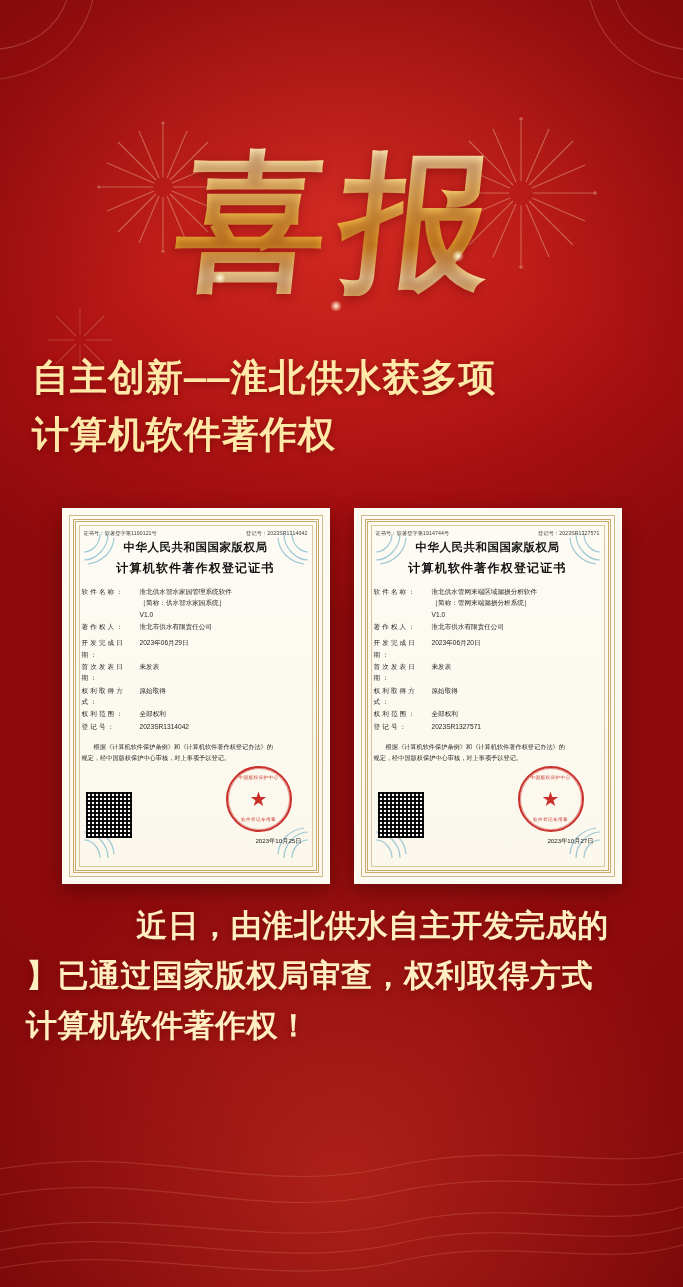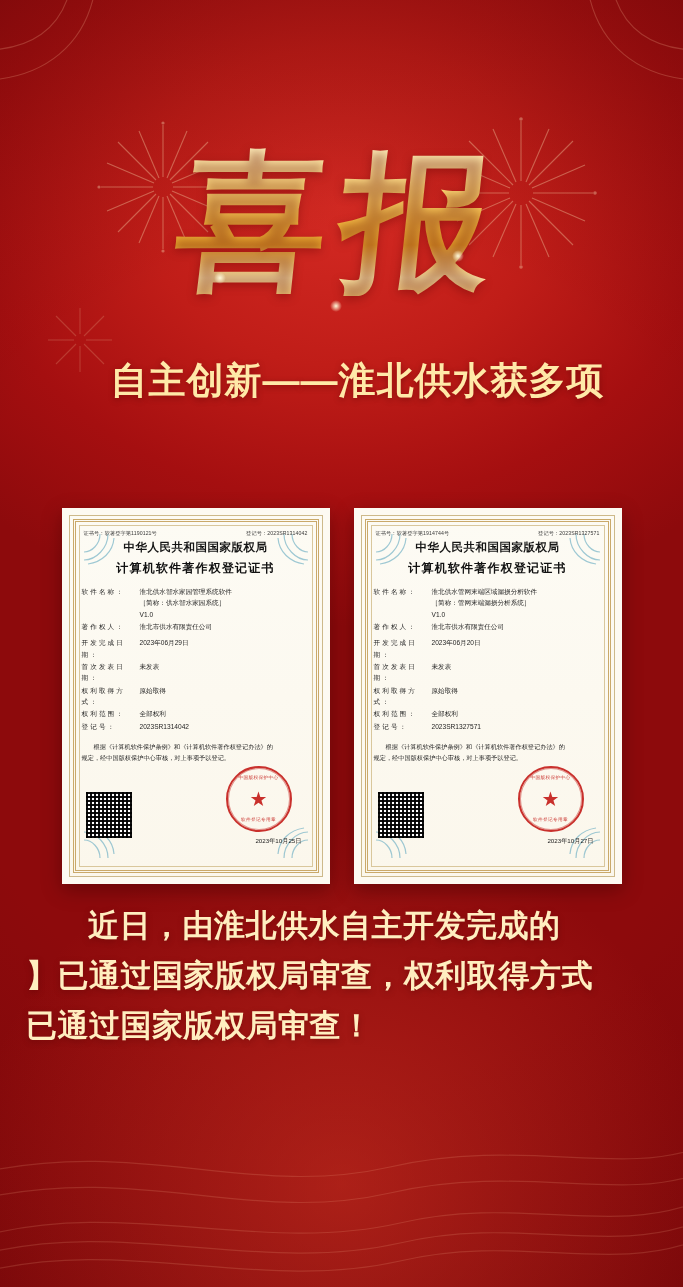--- a/index.html
+++ b/index.html
@@ -60,23 +60,22 @@
     text-shadow: 0 3px 10px rgba(90,0,0,0.35);
     transform: skewX(-6deg);
   }
   .sparkle { position:absolute; width:12px; height:12px; background: radial-gradient(circle, #fff8d8 0%, rgba(255,230,150,0.0) 70%); border-radius:50%;}
 
   
   .subtitle {
     position: absolute;
     top: 352px;
     left: 0; right: 0;
-    text-align: center;
     color: #ffe9a8;
-    font-family: Liberation Sans, sans-serif;
+    font-family: Liberation Mono, monospace;
     font-weight: 700;
     font-size: 37px;
     line-height: 1.55;
     letter-spacing: 1px;
     text-shadow: 0 2px 6px rgba(80,0,0,0.45);
     margin-left: 32px;
   }
   .subtitle .l2 { display:block; }
 
   
@@ -209,21 +208,21 @@
     right: 26px;
     color: #ffeec0;
     font-family: "DejaVu Serif","Liberation Serif", serif;
     font-weight: 700;
     font-size: 31px;
     line-height: 1.62;
     letter-spacing: .5px;
     text-shadow: 0 2px 6px rgba(80,0,0,0.40);
   }
   .bodytext p { margin: 0; }
-  .bodytext .indent { text-indent: 62px; }
+  .bodytext .indent { text-indent: 62px; text-align: center; }
 </style>
 </head>
 <body>
 
 <div class="poster">
 
   <div class="vignette"></div>
 
   <svg class="firework fw-lines" style="left:88px; top:112px;" width="150" height="150" viewBox="0 0 150 150">
     <g transform="translate(75,75)">
@@ -305,20 +304,21 @@
     <path d="M-20,186 C140,150 250,212 390,180 C520,150 620,190 700,160"></path>
   </svg>
 
   <div class="xibao">喜报</div>
   <div class="sparkle" style="left:214px; top:272px;"></div>
   <div class="sparkle" style="left:330px; top:300px;"></div>
   <div class="sparkle" style="left:452px; top:250px;"></div>
 
   <div class="subtitle">
     <span>自主创新——淮北供水获多项</span>
+    <span class="l2">计算机软件著作权</span>
   </div>
 
   <div class="certs">
 
     <div class="cert">
       <div class="cert-inner"></div>
       <div class="cert-frame"></div>
       <div class="cert-frame2"></div>
 
       <svg class="cert-corner" style="left:20px; top:24px;" viewBox="0 0 34 34">
@@ -486,16 +486,16 @@
           <div class="seal-date">2023年10月27日</div>
         </div>
       </div>
     </div>
 
   </div>
 
   <div class="bodytext">
     <p class="indent">近日，由淮北供水自主开发完成的</p>
     <p>】已通过国家版权局审查，权利取得方式</p>
-    <p>已通过国家版权局审查！</p>
+    <p>计算机软件著作权！</p>
   </div>
 
 </div>
 
 </body></html>

